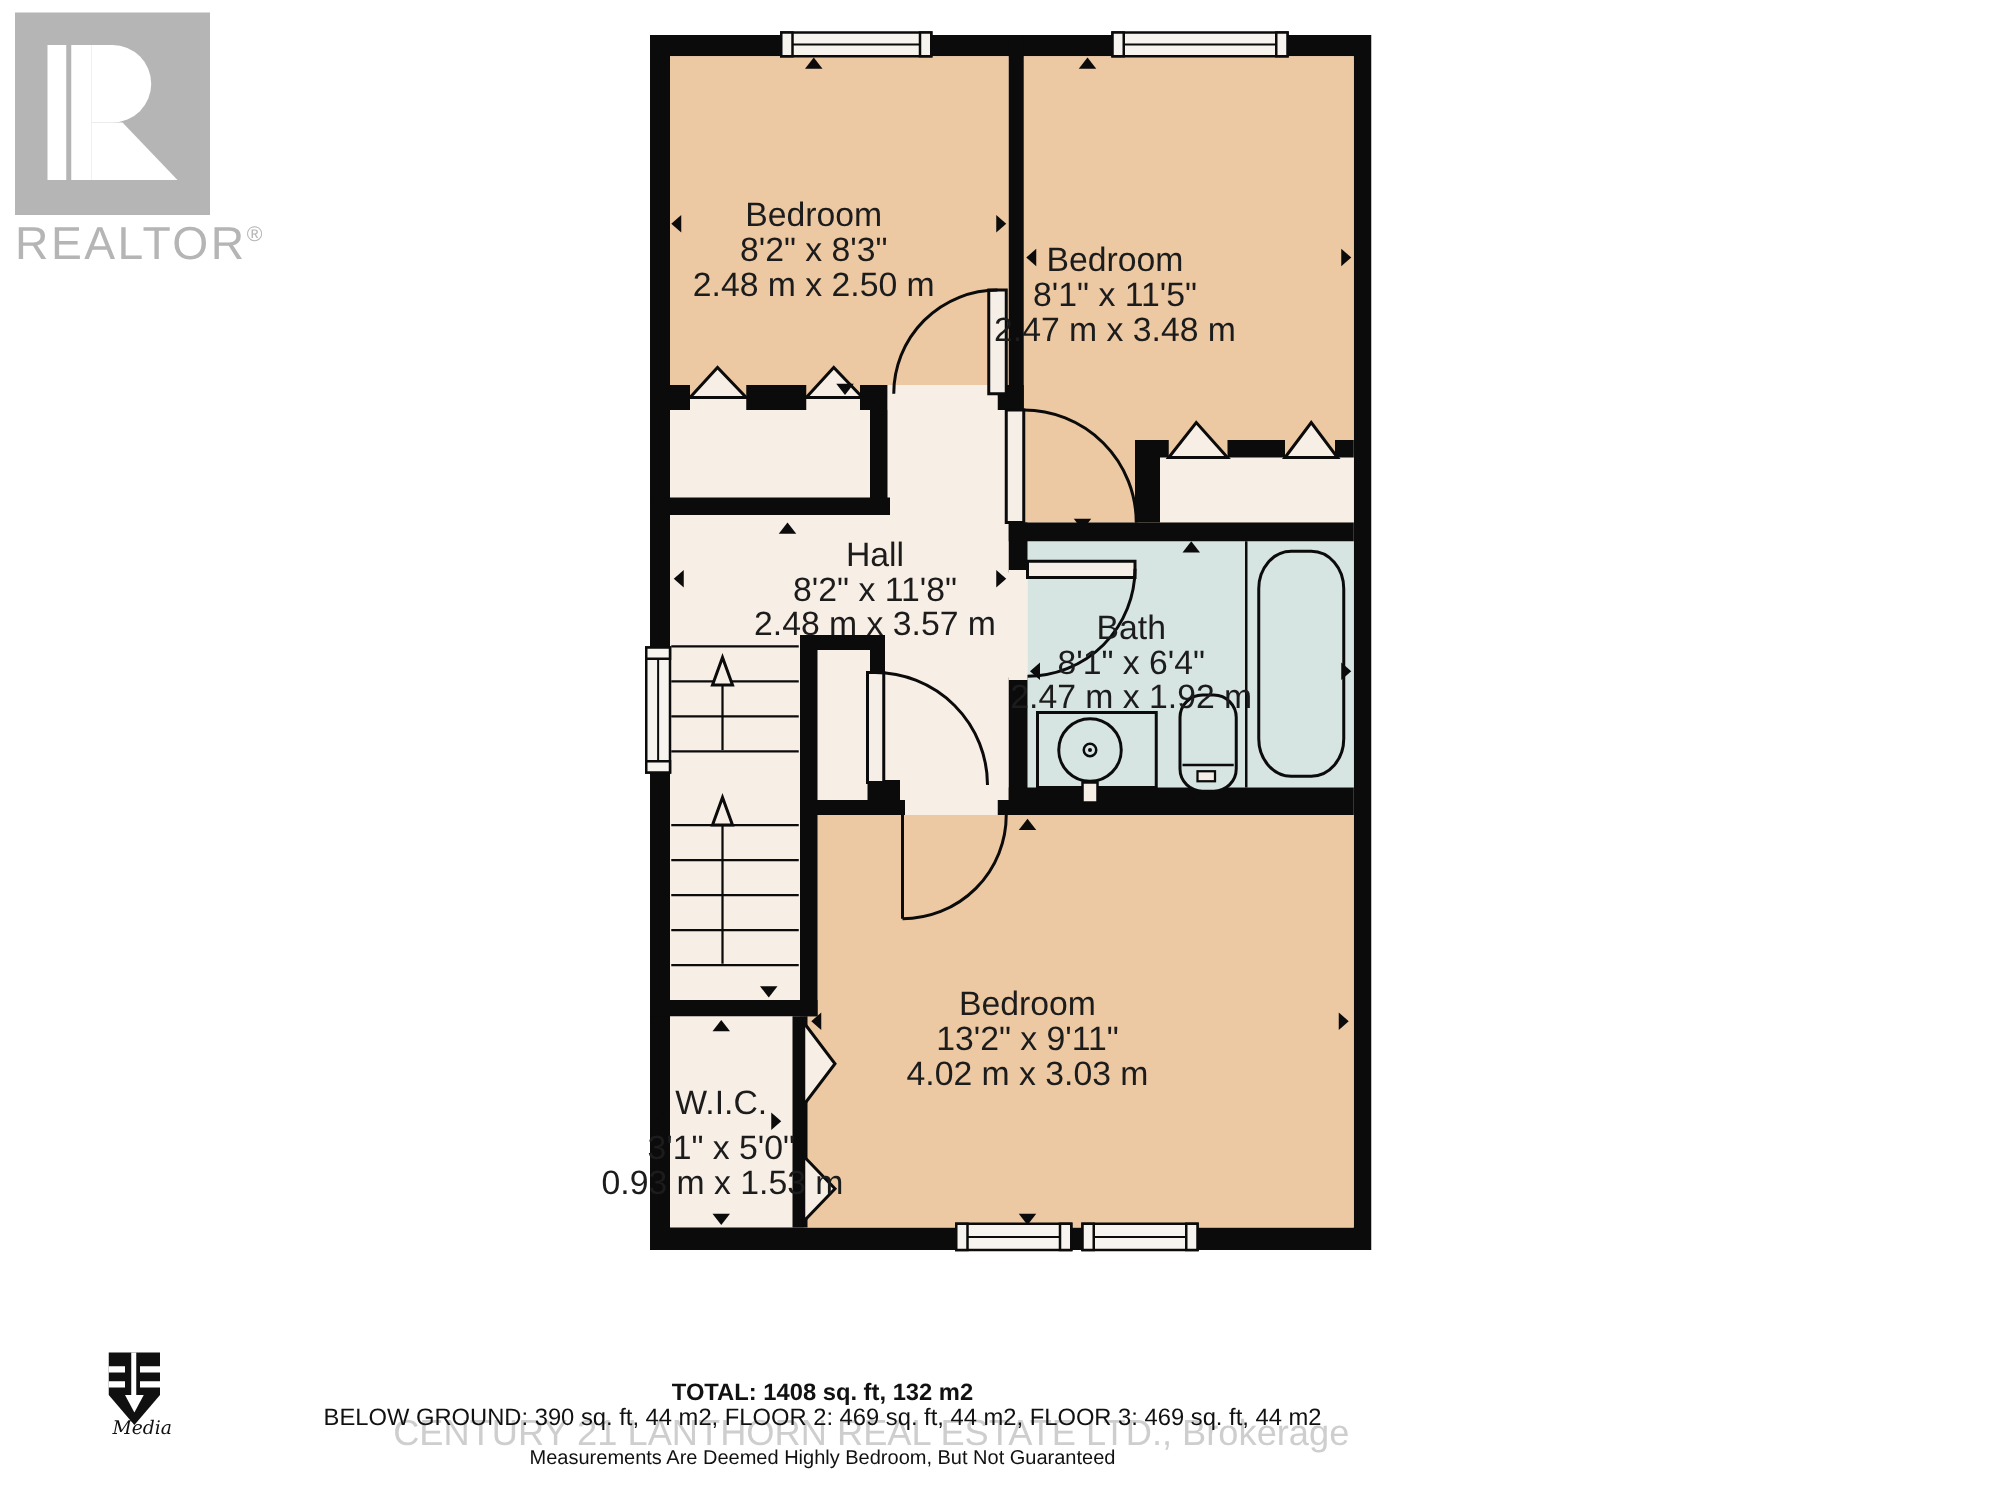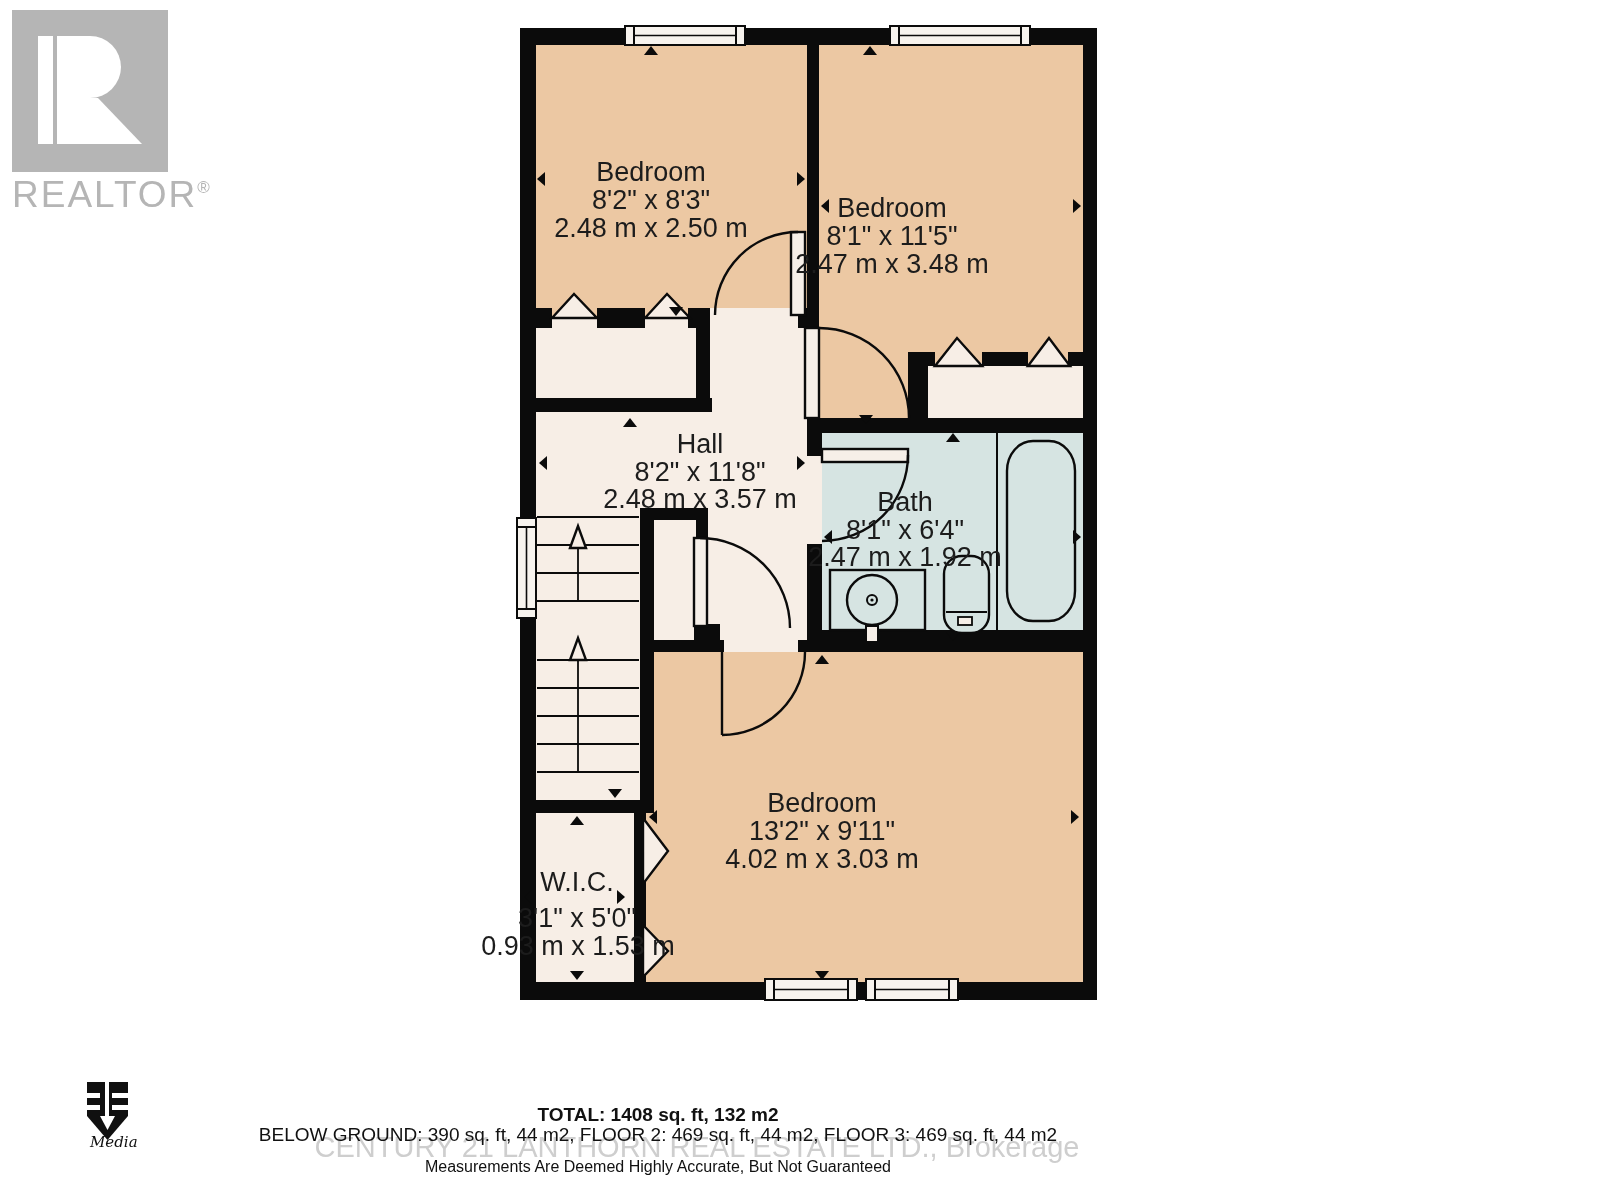--- a/index.html
+++ b/index.html
@@ -264,14 +264,14 @@
         <rect x="112" y="1093" width="16" height="5" fill="#fff"></rect>
         <rect x="112" y="1105" width="16" height="5" fill="#fff"></rect>
         <polygon points="100,1116 115,1116 107.5,1130" fill="#fff"></polygon>
       </g>
       <text class="media-text" x="90" y="1147">Media</text>
     </g>
   </svg>
 
   <div class="footer-line f-total above">TOTAL: 1408 sq. ft, 132 m2</div>
   <div class="footer-line f-floors above">BELOW GROUND: 390 sq. ft, 44 m2, FLOOR 2: 469 sq. ft, 44 m2, FLOOR 3: 469 sq. ft, 44 m2</div>
-  <div class="footer-line f-disclaimer above">Measurements Are Deemed Highly Accurate, But Not Guaranteed</div>
+  <div class="footer-line f-disclaimer above">Measurements Are Deemed Highly Bedroom, But Not Guaranteed</div>
 </div>
 
 </body></html>

